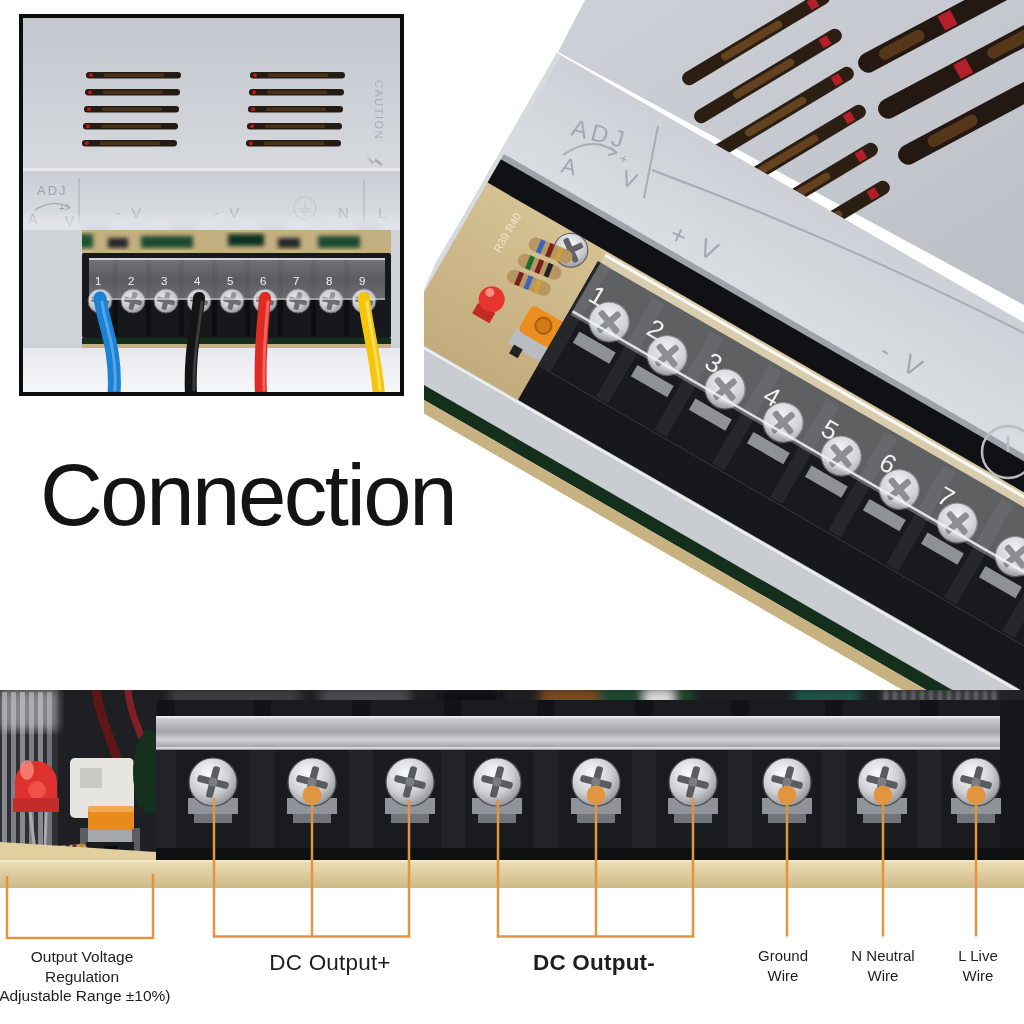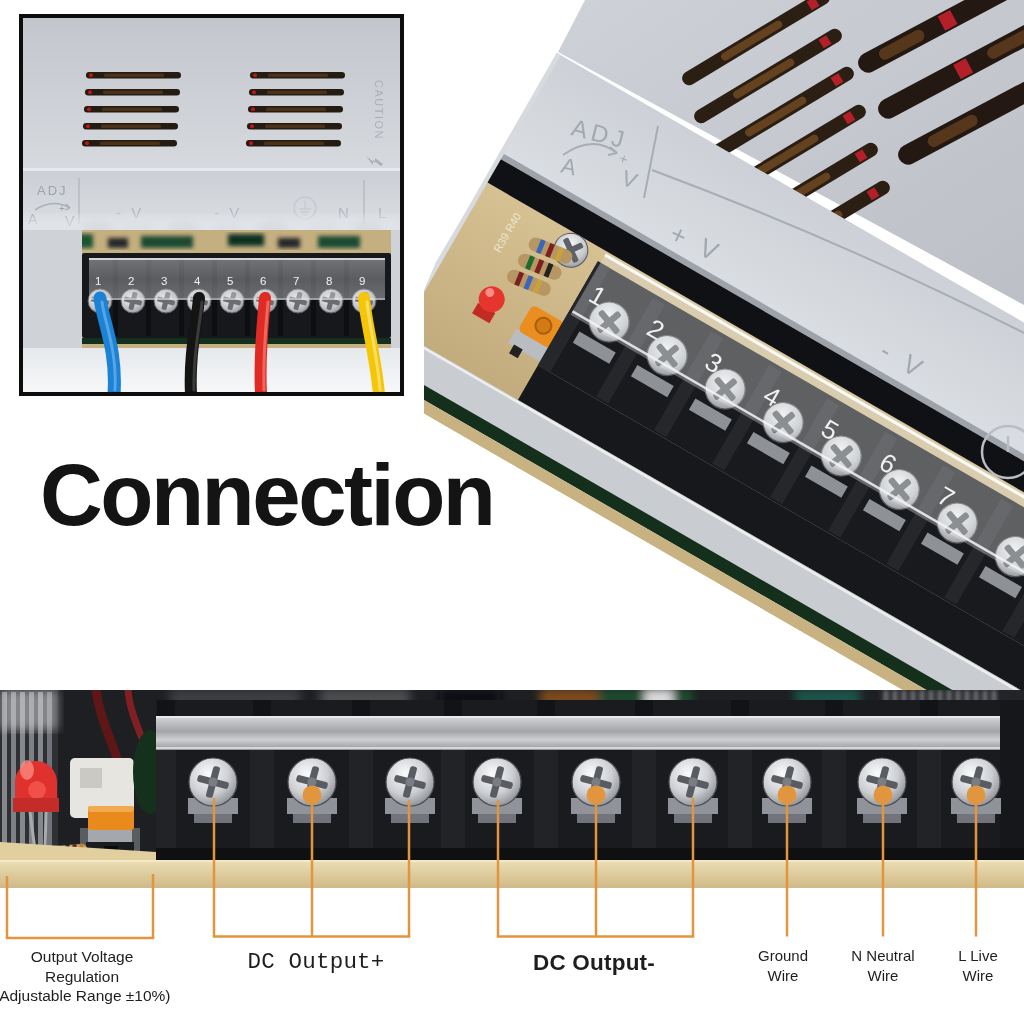--- a/index.html
+++ b/index.html
@@ -3,30 +3,30 @@
 <meta charset="utf-8">
 <style>
   html,body{margin:0;padding:0;background:#ffffff;}
   #canvas{position:relative;width:1024px;height:1024px;background:#ffffff;overflow:hidden;
           font-family:"Liberation Sans",sans-serif;}
   .abs{position:absolute;}
   #inset-frame{left:19px;top:14px;width:385px;height:382px;border:4px solid #0d0d0d;
                box-sizing:border-box;background:#cdd1d6;}
   #closeup-box{left:424px;top:0;width:600px;height:692px;overflow:hidden;}
   #strip-box{left:0;top:690px;width:1024px;height:198px;overflow:hidden;}
-  #title{left:40px;top:448px;color:#141414;font-weight:700;font-size:87px;
+  #title{left:40px;top:448px;color:#141414;font-weight:400;font-size:87px;
          line-height:1.09;letter-spacing:-2.5px;}
   #title span{display:block;}
   .cap{position:absolute;color:#1e1e1e;text-align:center;}
   .cap span{display:block;white-space:nowrap;}
   .cap-sm{font-size:15.5px;line-height:1.26;}
   .cap-lg{font-size:22.5px;line-height:1.2;letter-spacing:.2px;}
   .cap-md{font-size:15px;line-height:1.32;}
   #cap-reg{left:-6px;top:947px;width:176px;}
-  #cap-dcplus{left:206px;top:949px;width:220px;font-family:Liberation Mono, monospace;}
+  #cap-dcplus{left:220px;top:949px;width:220px;}
   #cap-dcminus{left:484px;top:949px;width:220px;font-weight:bold;}
   #cap-ground{left:718px;top:946px;width:130px;}
   #cap-neutral{left:813px;top:946px;width:140px;text-align:center;}
   #cap-live{left:913px;top:946px;width:130px;}
   svg{display:block;}
 </style>
 </head>
 <body>
 
 <div id="canvas">

